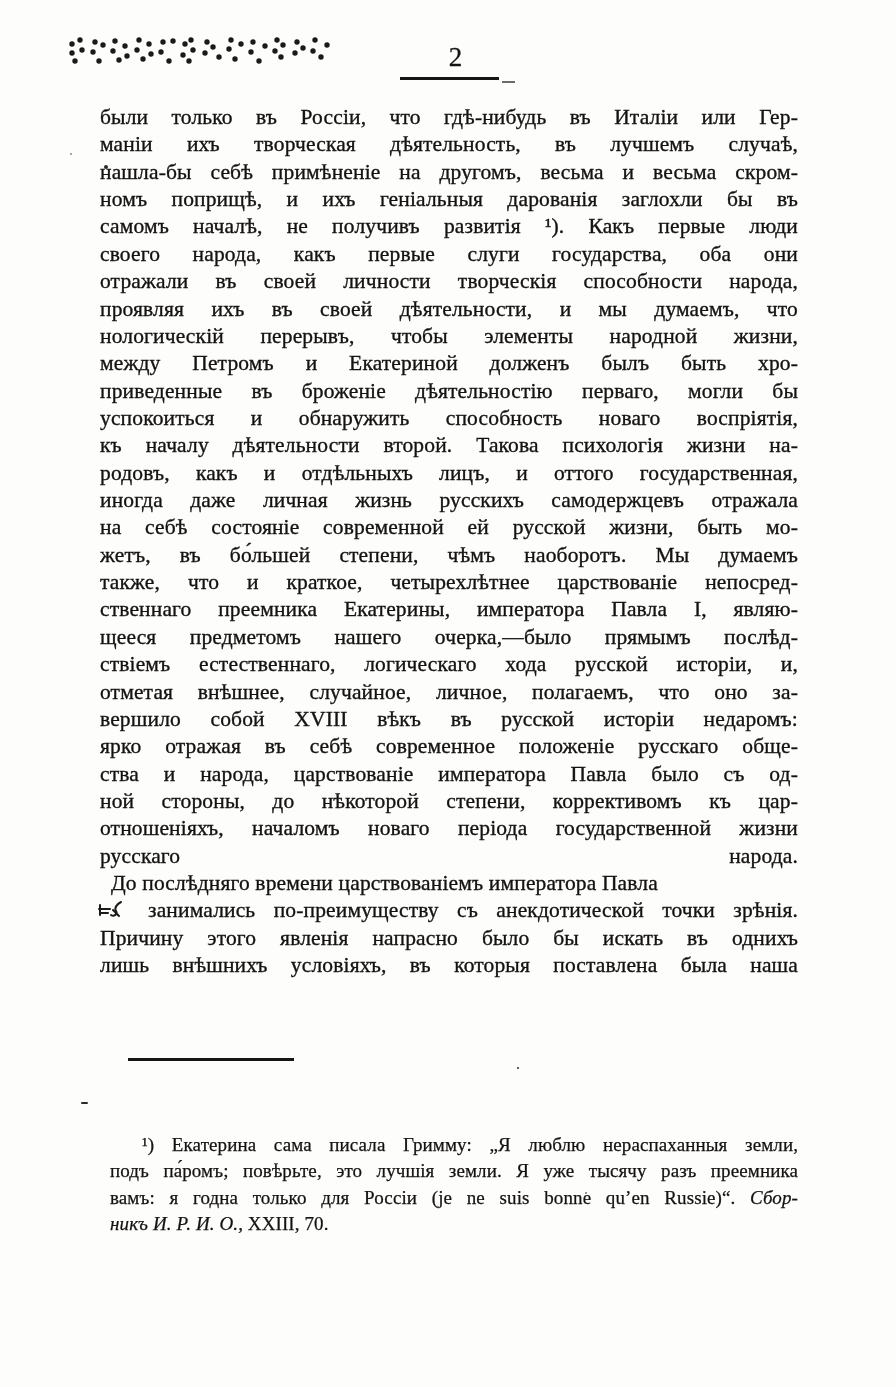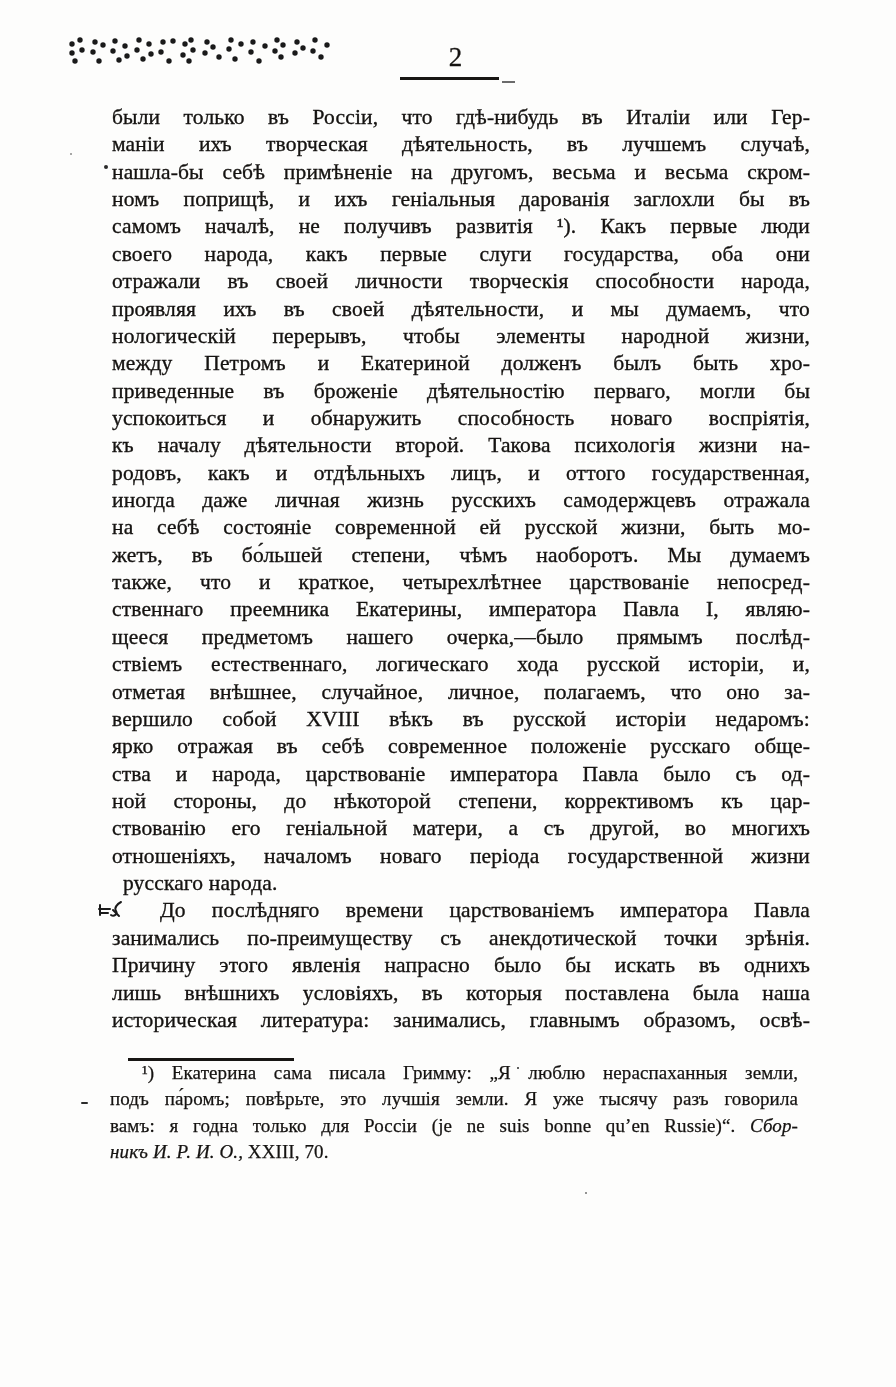--- a/index.html
+++ b/index.html
@@ -16,38 +16,38 @@
   
   .pagenum{
     position:absolute;left:400px;top:42px;width:112px;
     text-align:center;font-size:27px;letter-spacing:1px;
     -webkit-text-stroke:0.3px #151311;
   }
   .pagenum-rule{position:absolute;left:400px;top:77px;width:99px;height:2.5px;background:#181614;}
   .pagenum-dash{position:absolute;left:502px;top:81px;width:13px;height:2px;background:#6b6b6b;}
   
   .main-text{
-    position:absolute;left:112px;top:104px;width:698px;
+    position:absolute;left:100px;top:104px;width:698px;
     font-size:21.5px;line-height:27.36px;
     letter-spacing:0.15px;
     -webkit-text-stroke:0.35px #151311;
   }
   .main-text .ln{
     text-align:justify;
     text-align-last:justify;
     height:27.36px;overflow:hidden;white-space:nowrap;
   }
   .main-text .ln:nth-child(29){text-align-last:left;white-space:normal;margin-left:11px;}
   .main-text .ln:nth-child(30){padding-left:48px;}
   
   .pen-mark{position:absolute;left:97px;top:900px;}
   
   .fn-rule{position:absolute;left:128px;top:1058px;width:166px;height:2.5px;background:#181614;}
   .footnote{
-    position:absolute;left:110px;top:1060px;width:688px;
+    position:absolute;left:110px;top:1132px;width:688px;
     font-size:19px;line-height:26.4px;
     letter-spacing:0.1px;
     -webkit-text-stroke:0.25px #151311;
   }
   .footnote .fln{
     text-align:justify;text-align-last:justify;
     height:26.4px;overflow:hidden;white-space:nowrap;
   }
   .footnote .fln.first{padding-left:32px;}
   .footnote .fln.last{text-align-last:left;white-space:normal;}
@@ -141,45 +141,43 @@
     <div class="ln">жетъ, въ бо́льшей степени, чѣмъ наоборотъ. Мы думаемъ</div>
     <div class="ln">также, что и краткое, четырехлѣтнее царствованіе непосред-</div>
     <div class="ln">ственнаго преемника Екатерины, императора Павла I, являю-</div>
     <div class="ln">щееся предметомъ нашего очерка,—было прямымъ послѣд-</div>
     <div class="ln">ствіемъ естественнаго, логическаго хода русской исторіи, и,</div>
     <div class="ln">отметая внѣшнее, случайное, личное, полагаемъ, что оно за-</div>
     <div class="ln">вершило собой XVIII вѣкъ въ русской исторіи недаромъ:</div>
     <div class="ln">ярко отражая въ себѣ современное положеніе русскаго обще-</div>
     <div class="ln">ства и народа, царствованіе императора Павла было съ од-</div>
     <div class="ln">ной стороны, до нѣкоторой степени, коррективомъ къ цар-</div>
-    <div class="ln">ствованію его геніальной матери, а съ другой, во многихъ</div>
     <div class="ln">отношеніяхъ, началомъ новаго періода государственной жизни</div>
     <div class="ln">русскаго народа.</div>
     <div class="ln">До послѣдняго времени царствованіемъ императора Павла</div>
     <div class="ln">занимались по-преимуществу съ анекдотической точки зрѣнія.</div>
     <div class="ln">Причину этого явленія напрасно было бы искать въ однихъ</div>
     <div class="ln">лишь внѣшнихъ условіяхъ, въ которыя поставлена была наша</div>
-    <div class="ln">историческая литература: занимались, главнымъ образомъ, освѣ-</div>
   </div>
 
   <svg class="pen-mark" width="28" height="20" viewBox="0 0 28 20">
     <g stroke="#1a1a1a" fill="none" stroke-width="2" stroke-linecap="round">
       <path d="M2,9 L13,9"></path>
       <path d="M4,13 L11,13"></path>
       <path d="M3,5 L3,15"></path>
       <path d="M24,2 C20,4 17,8 19,11 C21,14 17,17 14,15"></path>
       <path d="M16,10 L22,16"></path>
     </g>
   </svg>
 
   <div class="fn-rule"></div>
 
   <div class="footnote">
     <div class="fln first">¹) Екатерина сама писала Гримму: „Я люблю нераспаханныя земли,</div>
-    <div class="fln">подъ па́ромъ; повѣрьте, это лучшія земли. Я уже тысячу разъ говорила</div>
+    <div class="fln">подъ па́ромъ; повѣрьте, это лучшія земли. Я уже тысячу разъ преемника</div>
     <div class="fln"><span>вамъ: я годна только для Россіи (je ne suis bonne qu’en Russie)“. </span><i>Сбор-</i></div>
     <div class="fln last"><i>никъ И. Р. И. О.,</i><span> XXIII, 70.</span></div>
   </div>
 
   <div class="speck" style="left:104px;top:165px;width:4px;height:4px;"></div>
   <div class="speck" style="left:70px;top:153px;width:2px;height:2px;background:#8a8a8a;"></div>
   <div class="speck dash" style="left:81px;top:1102px;width:7px;height:2px;"></div>
   <div class="speck" style="left:517px;top:1067px;width:2px;height:2px;"></div>
   <div class="speck" style="left:585px;top:1192px;width:2px;height:2px;background:#6f6f6f;"></div>
 

